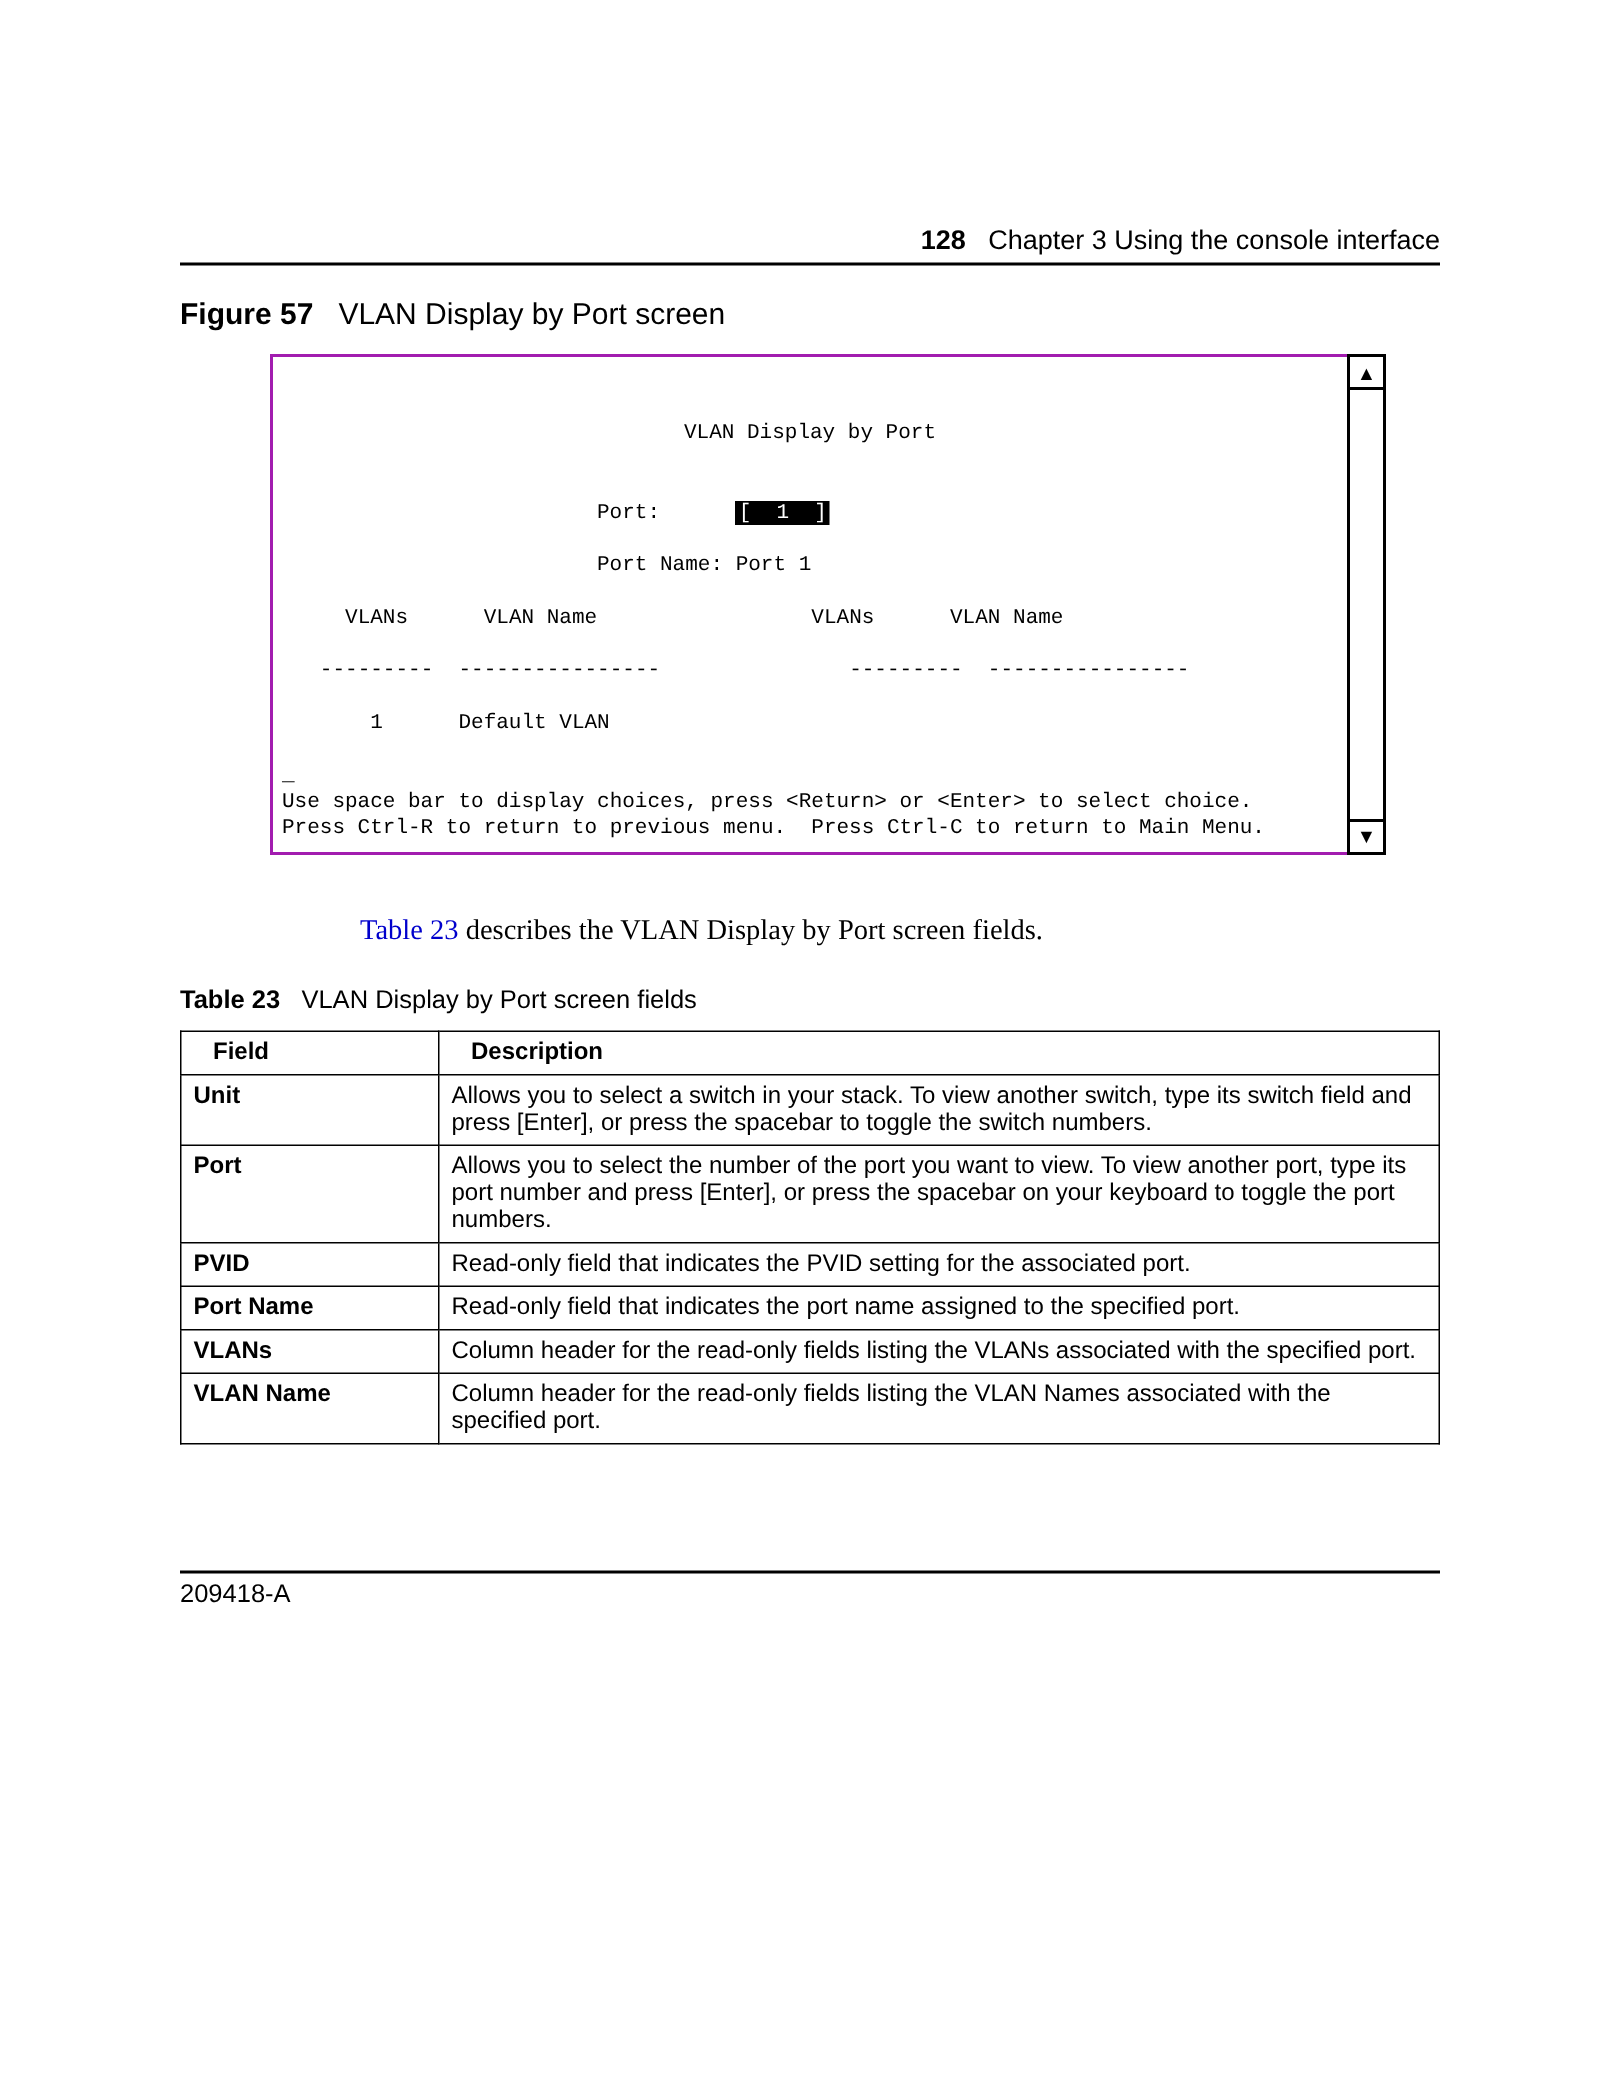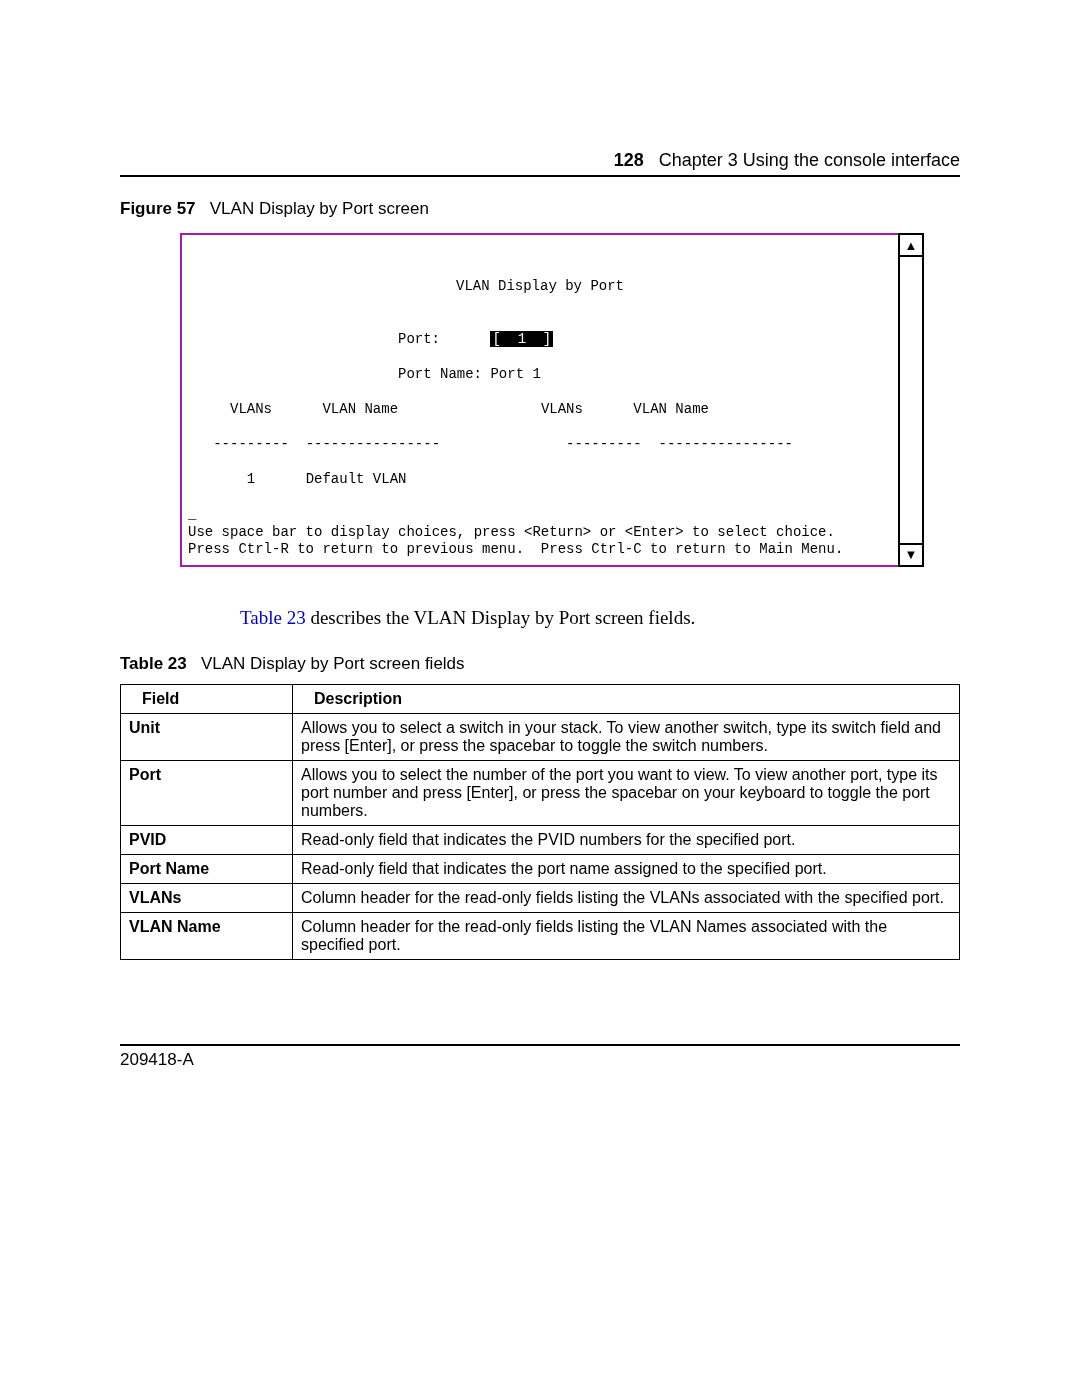--- a/index.html
+++ b/index.html
@@ -17,21 +17,21 @@
     border-bottom: 2px solid #000;
     padding-bottom: 4px;
     margin-bottom: 22px;
     font-size: 18px;
     text-align: right;
   }
   .page-num {
     font-weight: bold;
   }
   .figure-caption {
-    font-size: 17px;
+    font-size: 20px;
     margin-bottom: 14px;
   }
   .figure-caption .bold {
     font-weight: bold;
   }
   .terminal-wrap {
     position: relative;
     margin-left: 60px;
     margin-right: 60px;
   }
@@ -179,21 +179,21 @@
       <tr>
         <td class="td-field">Unit</td>
         <td>Allows you to select a switch in your stack. To view another switch, type its switch field and press [Enter], or press the spacebar to toggle the switch numbers.</td>
       </tr>
       <tr>
         <td class="td-field">Port</td>
         <td>Allows you to select the number of the port you want to view. To view another port, type its port number and press [Enter], or press the spacebar on your keyboard to toggle the port numbers.</td>
       </tr>
       <tr>
         <td class="td-field">PVID</td>
-        <td>Read-only field that indicates the PVID numbers for the specified port.</td>
+        <td>Read-only field that indicates the PVID setting for the associated port.</td>
       </tr>
       <tr>
         <td class="td-field">Port Name</td>
         <td>Read-only field that indicates the port name assigned to the specified port.</td>
       </tr>
       <tr>
         <td class="td-field">VLANs</td>
         <td>Column header for the read-only fields listing the VLANs associated with the specified port.</td>
       </tr>
       <tr>

